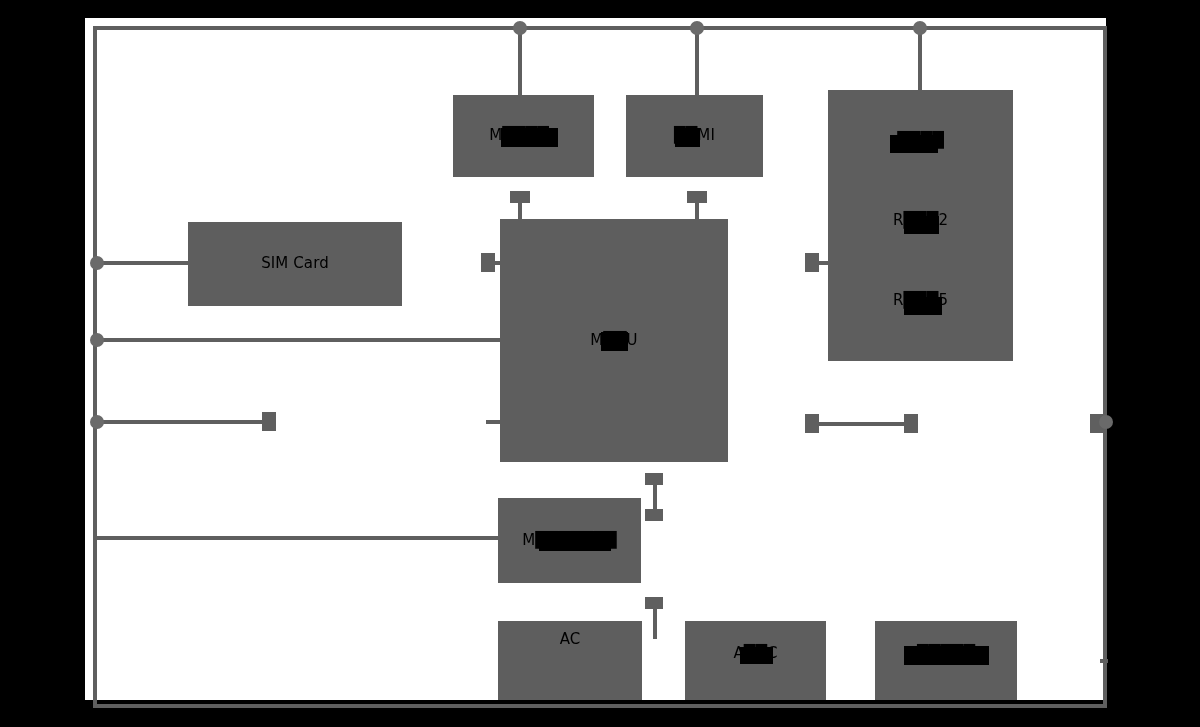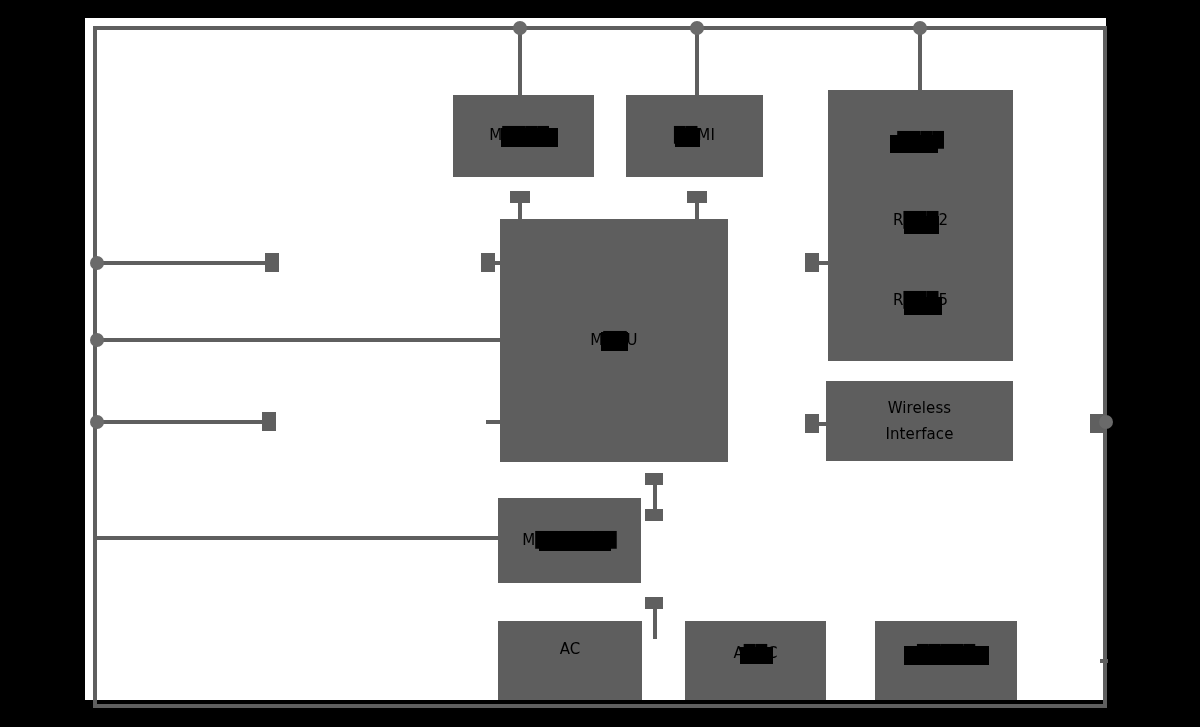--- a/index.html
+++ b/index.html
@@ -163,38 +163,38 @@
 
     <div class="block" style="left:743px; top:72px; width:185px; height:271px; justify-content:flex-start; padding-top:40px;">
       <span class="lbl" style="margin-bottom:58px;">████</span>
       <span class="lbl" style="margin-bottom:58px;">R███2</span>
       <span class="lbl">R███5</span>
       <span class="redact" style="left:62px; top:45px; width:48px; height:18px;"></span>
       <span class="redact" style="left:76px; top:126px; width:35px; height:18px;"></span>
       <span class="redact" style="left:76px; top:207px; width:38px; height:18px;"></span>
     </div>
 
+    <div class="block" style="left:103px; top:204px; width:214px; height:84px;">
+      <span class="lbl">SIM Card</span>
+    </div>
 
     <div class="block" style="left:415px; top:201px; width:228px; height:243px;">
       <span class="lbl">M██U</span>
       <span class="redact" style="left:101px; top:113px; width:27px; height:19px;"></span>
     </div>
 
 
-    <div class="block multi" style="left:741px; top:363px; width:187px; height:80px;">
-      <span class="lbl" style="white-space:normal; max-width:110px;">Wireless Interface</span>
-    </div>
 
     <div class="block" style="left:413px; top:480px; width:143px; height:85px;">
       <span class="lbl">M███████</span>
       <span class="redact" style="left:41px; top:33px; width:72px; height:20px;"></span>
     </div>
 
     <div class="block" style="left:413px; top:603px; width:144px; height:79px;">
-      <span class="lbl" style="position:absolute; top:18px;">AC</span>
+      <span class="lbl" style="position:absolute; top:8px;">AC</span>
     </div>
 
     <div class="block" style="left:600px; top:603px; width:141px; height:79px;">
       <span class="lbl" style="position:absolute; top:22px;">A██C</span>
       <span class="redact" style="left:55px; top:26px; width:33px; height:17px;"></span>
     </div>
 
     <div class="block" style="left:790px; top:603px; width:142px; height:79px;">
       <span class="lbl" style="position:absolute; top:22px;">D█████D</span>
       <span class="redact" style="left:29px; top:25px; width:85px; height:19px;"></span>

